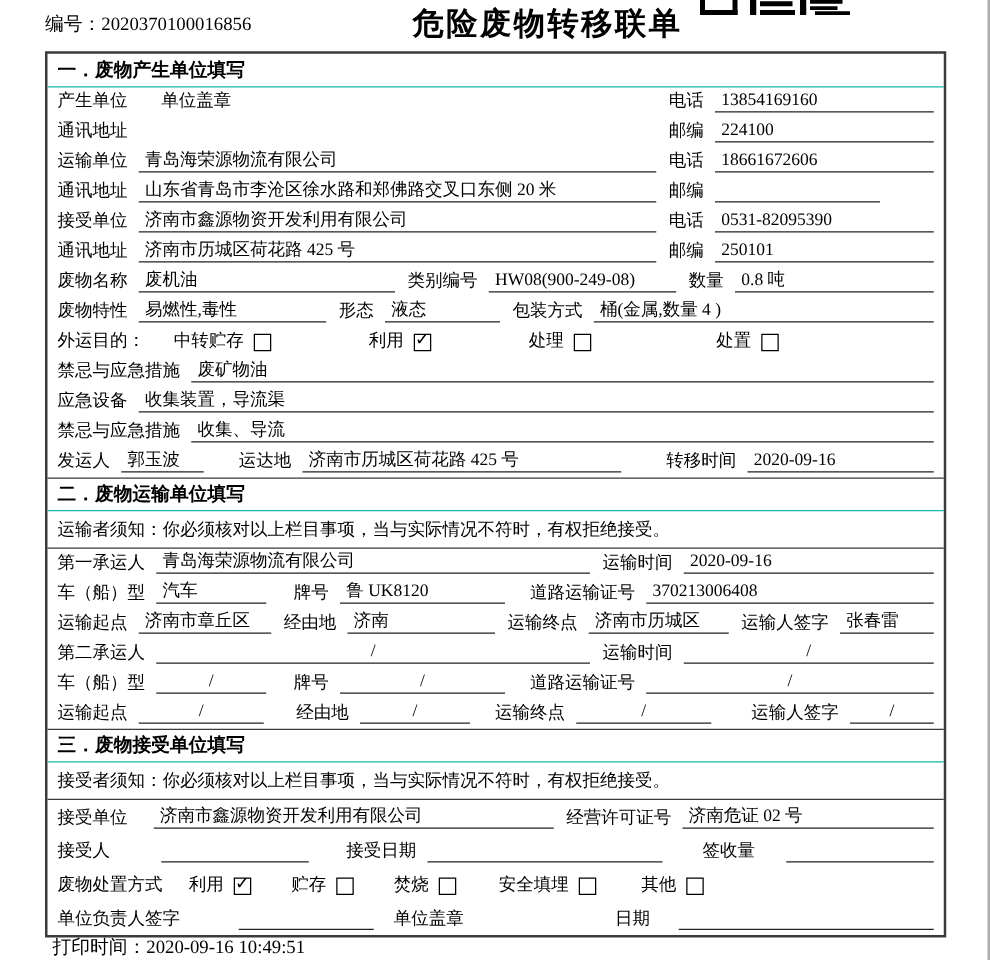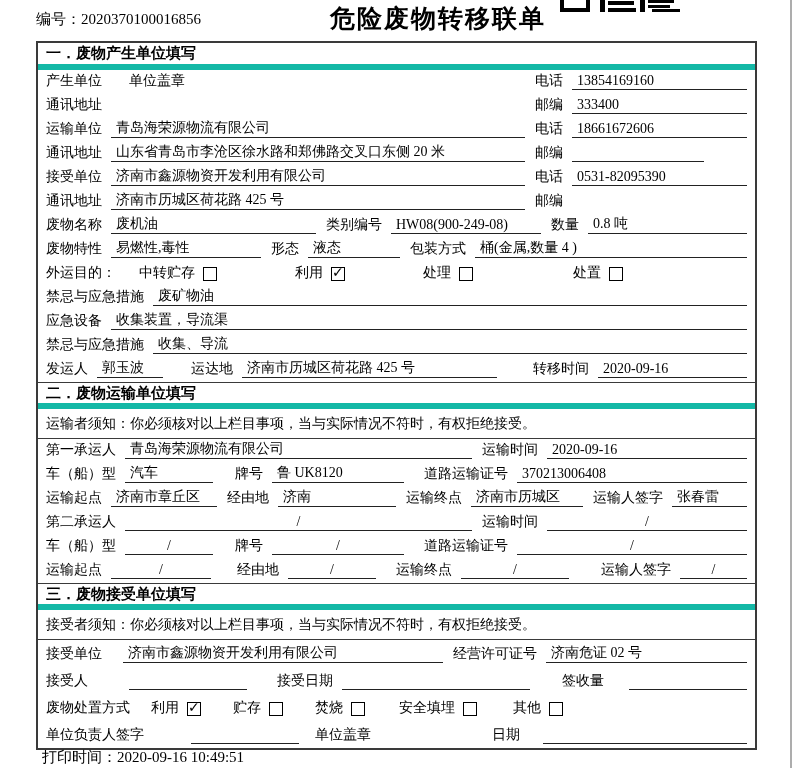--- a/index.html
+++ b/index.html
@@ -14,21 +14,21 @@
   .serial{position:absolute;left:36px;top:10px;font-size:15px;white-space:nowrap;}
   .title{position:absolute;left:330px;top:2px;font-size:25px;font-weight:bold;letter-spacing:2px;white-space:nowrap;}
   .stamp{position:absolute;left:560px;top:0;}
   .form{
     position:absolute;left:36px;top:41px;width:721px;
     border:2px solid #3a3a3a;box-sizing:border-box;background:#fff;
   }
   .sec-h{
     height:27px;display:flex;align-items:center;
     font-weight:bold;font-size:15px;padding-left:8px;
-    border-bottom:6px solid #14b8a6;box-sizing:border-box;
+    border-bottom:1px solid #14b8a6;box-sizing:border-box;
   }
   .sec-h.bt{border-top:1px solid #3a3a3a;font-family:Liberation Serif, serif;}
   .notice{
     height:30px;display:flex;align-items:center;padding-left:8px;
     border-bottom:1px solid #3a3a3a;box-sizing:border-box;white-space:nowrap;
   }
   .r{
     display:flex;align-items:flex-end;
     padding:0 8px 4px 8px;box-sizing:border-box;white-space:nowrap;
   }
@@ -100,21 +100,21 @@
           <span class="uv grow">13854169160</span>
         </div>
       </div>
 
       <div class="r">
         <div class="lcol">
           <span class="lbl">通讯地址</span>
         </div>
         <div class="rcol">
           <span class="lbl">邮编</span>
-          <span class="uv grow">333400</span>
+          <span class="uv grow">224100</span>
         </div>
       </div>
 
       <div class="r">
         <div class="lcol">
           <span class="lbl">运输单位</span>
           <span class="uv grow mr">青岛海荣源物流有限公司</span>
         </div>
         <div class="rcol">
           <span class="lbl">电话</span>
@@ -144,20 +144,21 @@
         </div>
       </div>
 
       <div class="r">
         <div class="lcol">
           <span class="lbl">通讯地址</span>
           <span class="uv grow mr">济南市历城区荷花路 425 号</span>
         </div>
         <div class="rcol">
           <span class="lbl">邮编</span>
+          <span class="uv grow">250101</span>
         </div>
       </div>
 
       <div class="r">
         <span class="lbl">废物名称</span>
         <span class="uv mr" style="width:205px;">废机油</span>
         <span class="lbl">类别编号</span>
         <span class="uv mr" style="width:150px;">HW08(900-249-08)</span>
         <span class="lbl">数量</span>
         <span class="uv grow">0.8 吨</span>

